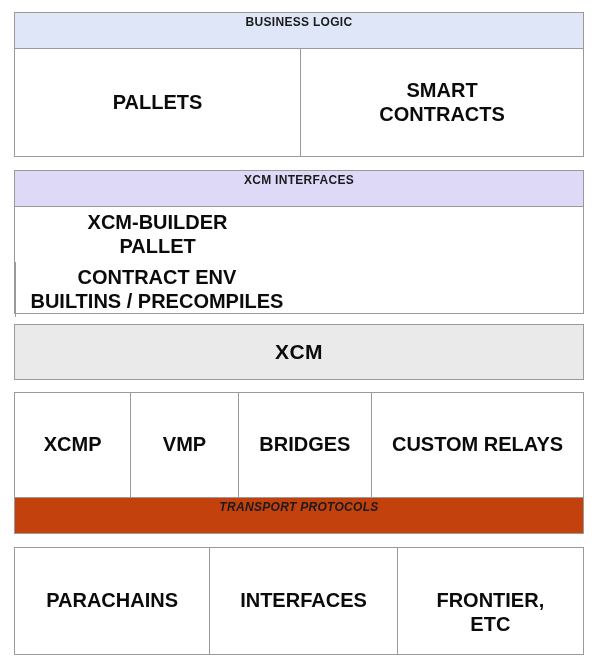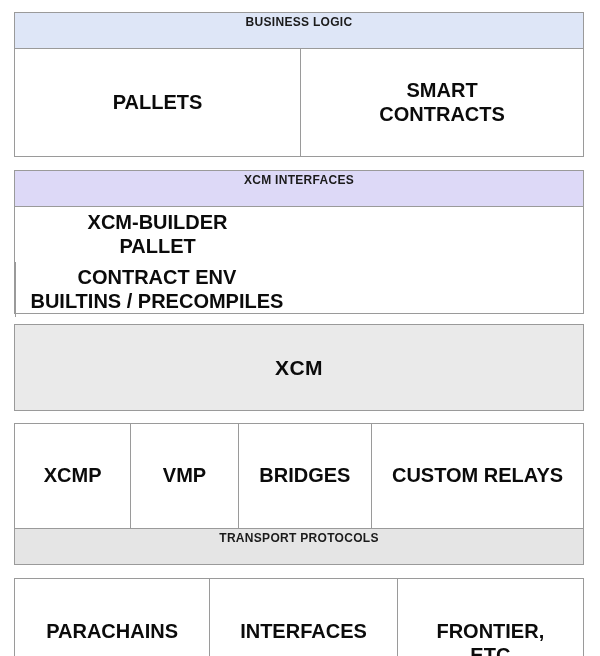--- a/index.html
+++ b/index.html
@@ -71,26 +71,26 @@
 
   
   #sec-business .cols   { height: 107px; }
   #sec-xcmif .cols      { height: 106px; flex-direction: column; }
   #sec-transport .cols  { height: 104px; }
   #sec-consensus .cols  { height: 106px; }
 
   
   .band-blue   { background: #dee6f7; }
   .band-purple { background: #ddd9f7; }
-  .band-green  { background: #e5e5e5; }
+  .band-green  { background: #c2410c; font-style: italic; }
   .band-cream  { background: #fdf4dc; }
 
   
   #sec-xcm {
-    height: 87px;
+    height: 56px;
     background: #eaeaea;
     display: flex;
     align-items: center;
     justify-content: center;
   }
   #sec-xcm .xcm-label {
     font-size: 21px;
     font-weight: bold;
     color: #0b0b0b;
     letter-spacing: 0.5px;

